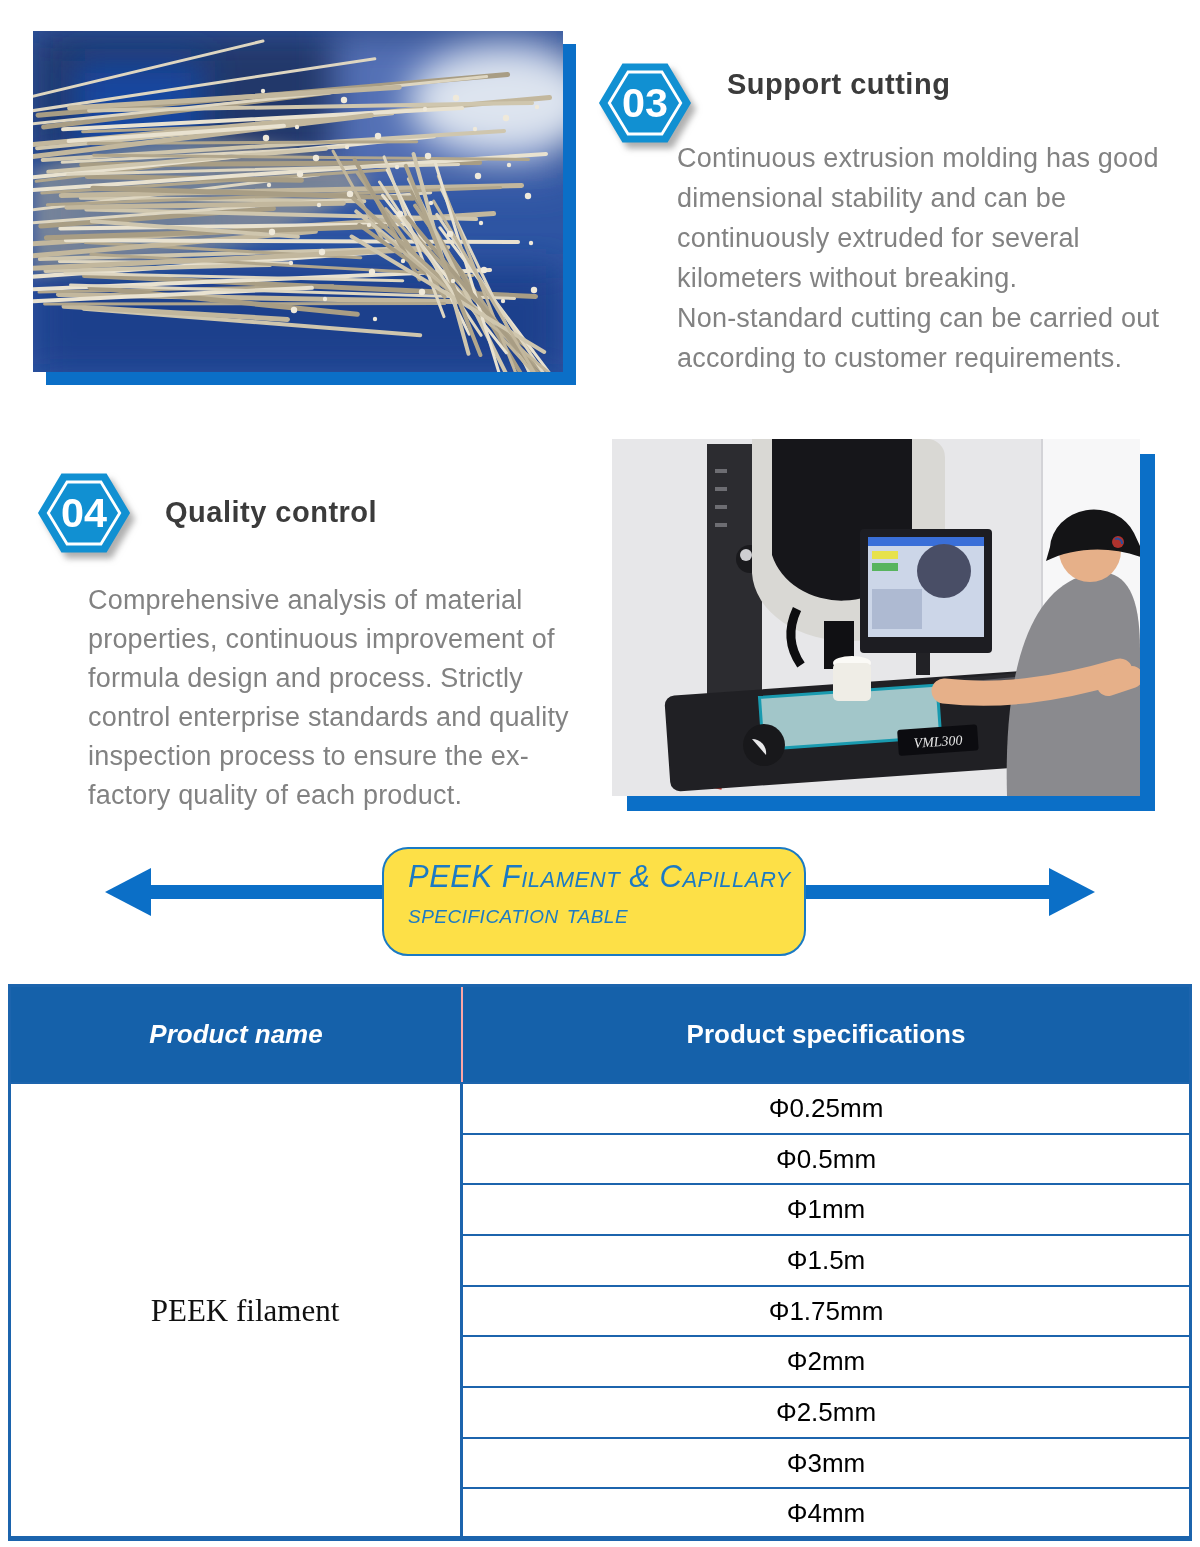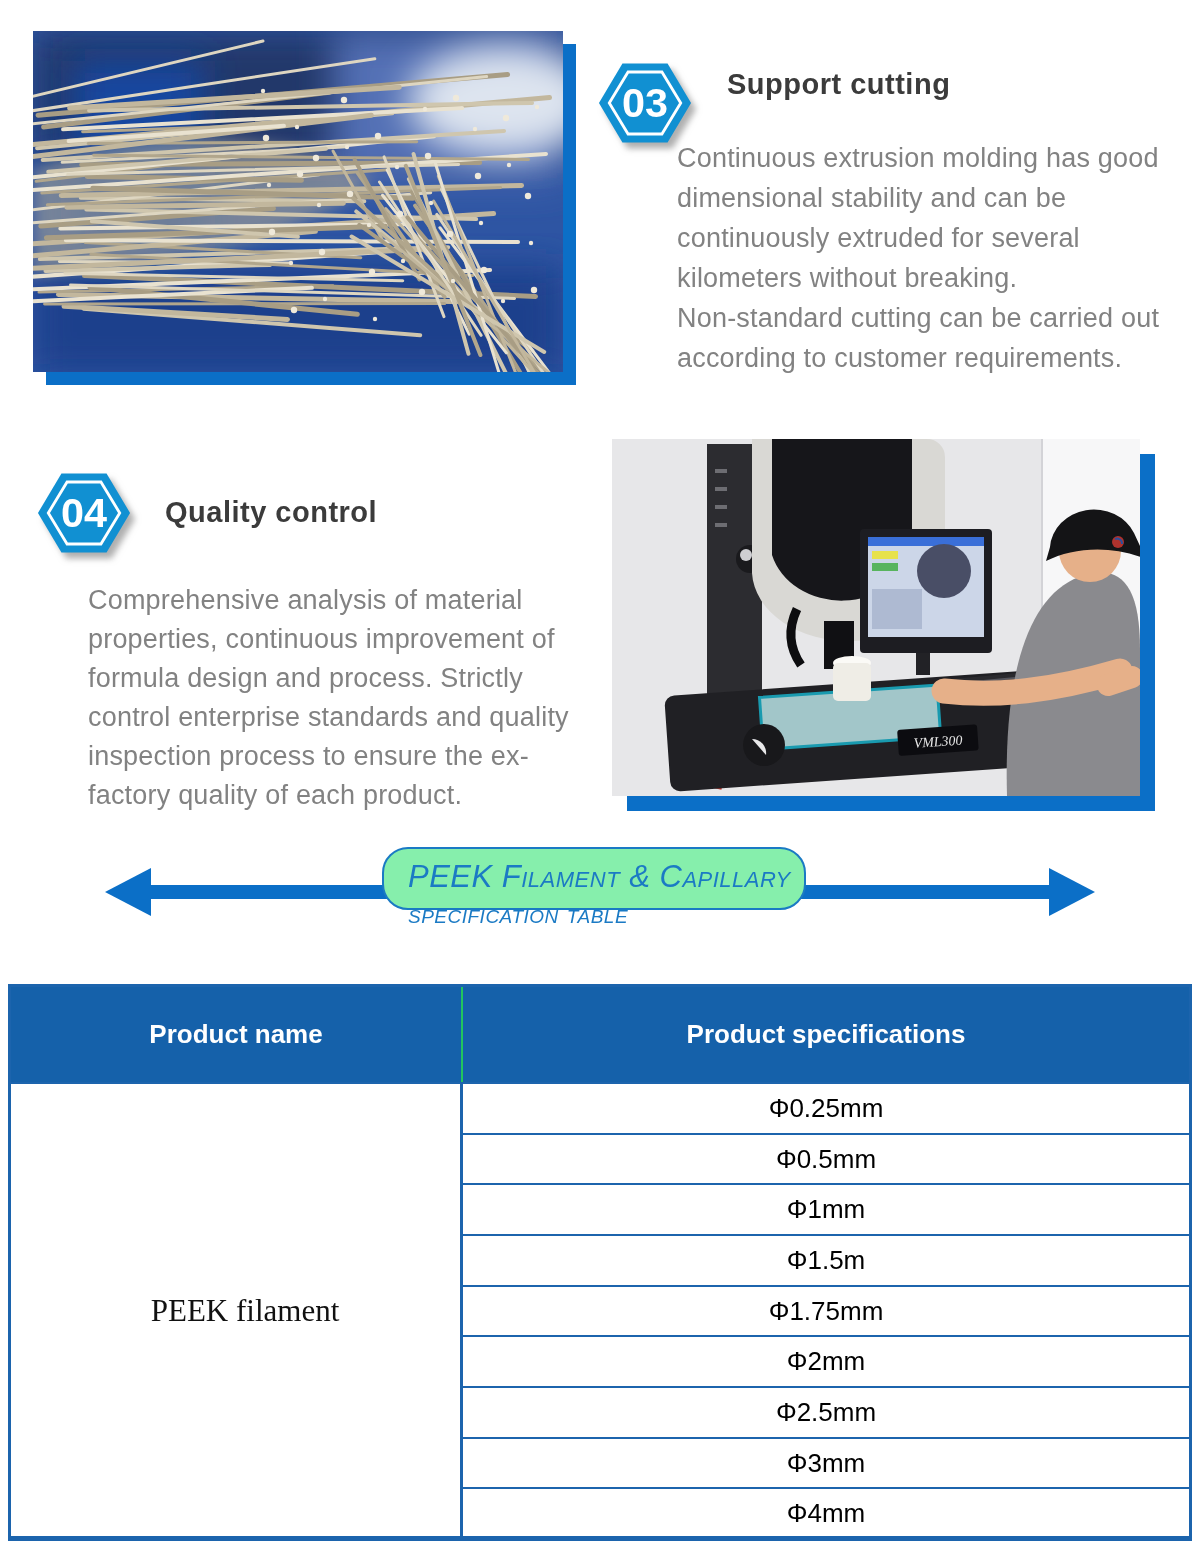--- a/index.html
+++ b/index.html
@@ -22,34 +22,34 @@
   .sec-title{position:absolute;margin:0;font-size:29px;font-weight:bold;color:#3b3b3b;letter-spacing:.5px;}
   .title1{left:727px;top:62px;}
   .title2{left:165px;top:490px;}
   .para{position:absolute;color:#828282;font-size:27px;line-height:40px;letter-spacing:.2px;}
   .para p{margin:0;}
   .para1{left:677px;top:132px;width:512px;}
   .para2{left:88px;top:575px;width:502px;line-height:39px;}
 
   
   .arrow-svg{position:absolute;left:105px;top:862px;width:990px;height:48px;z-index:1;}
-  .banner-box{position:absolute;left:382px;top:841px;width:424px;height:63px;background:#86efac;
+  .banner-box{position:absolute;left:382px;top:841px;width:424px;height:109px;background:#fde047;
               border:2px solid #1a7ac4;border-radius:26px;z-index:2;box-sizing:border-box;
               padding:8px 0 0 24px;}
   .banner-box .l1{font-size:31px;line-height:40px;}
   .banner-box .l2{font-size:27px;line-height:34px;}
   .banner-box div{font-style:italic;font-variant:small-caps;color:#1b7ac4;letter-spacing:.5px;}
 
   
   .spec-table{position:absolute;left:8px;top:978px;width:1184px;height:557px;box-sizing:border-box;
               border:3px solid #1c64ad;border-bottom-width:5px;}
   .thead{display:grid;grid-template-columns:452px 1fr;height:95px;}
   .th{background:#1561aa;color:#fff;font-weight:bold;font-size:26px;
       display:flex;align-items:center;justify-content:center;}
-  .th.first{border-right:2px solid #22c55e;}
+  .th.first{border-right:2px solid #fca5a5;font-style:italic;}
   .tbody{display:grid;grid-template-columns:452px 1fr;height:454px;border-top:2px solid #1c64ad;}
   .name-cell{display:flex;align-items:center;justify-content:center;border-right:3px solid #1c64ad;
              font-family:"Liberation Serif",serif;font-size:31px;color:#111;padding-left:19px;}
   .spec-column{display:flex;flex-direction:column;}
   .spec-cell{flex:1;display:flex;align-items:center;justify-content:center;
              font-size:26px;color:#000;border-top:2px solid #1c64ad;}
   .spec-cell:first-child{border-top:none;text-align:center;}
 </style>
 </head>
 <body>

